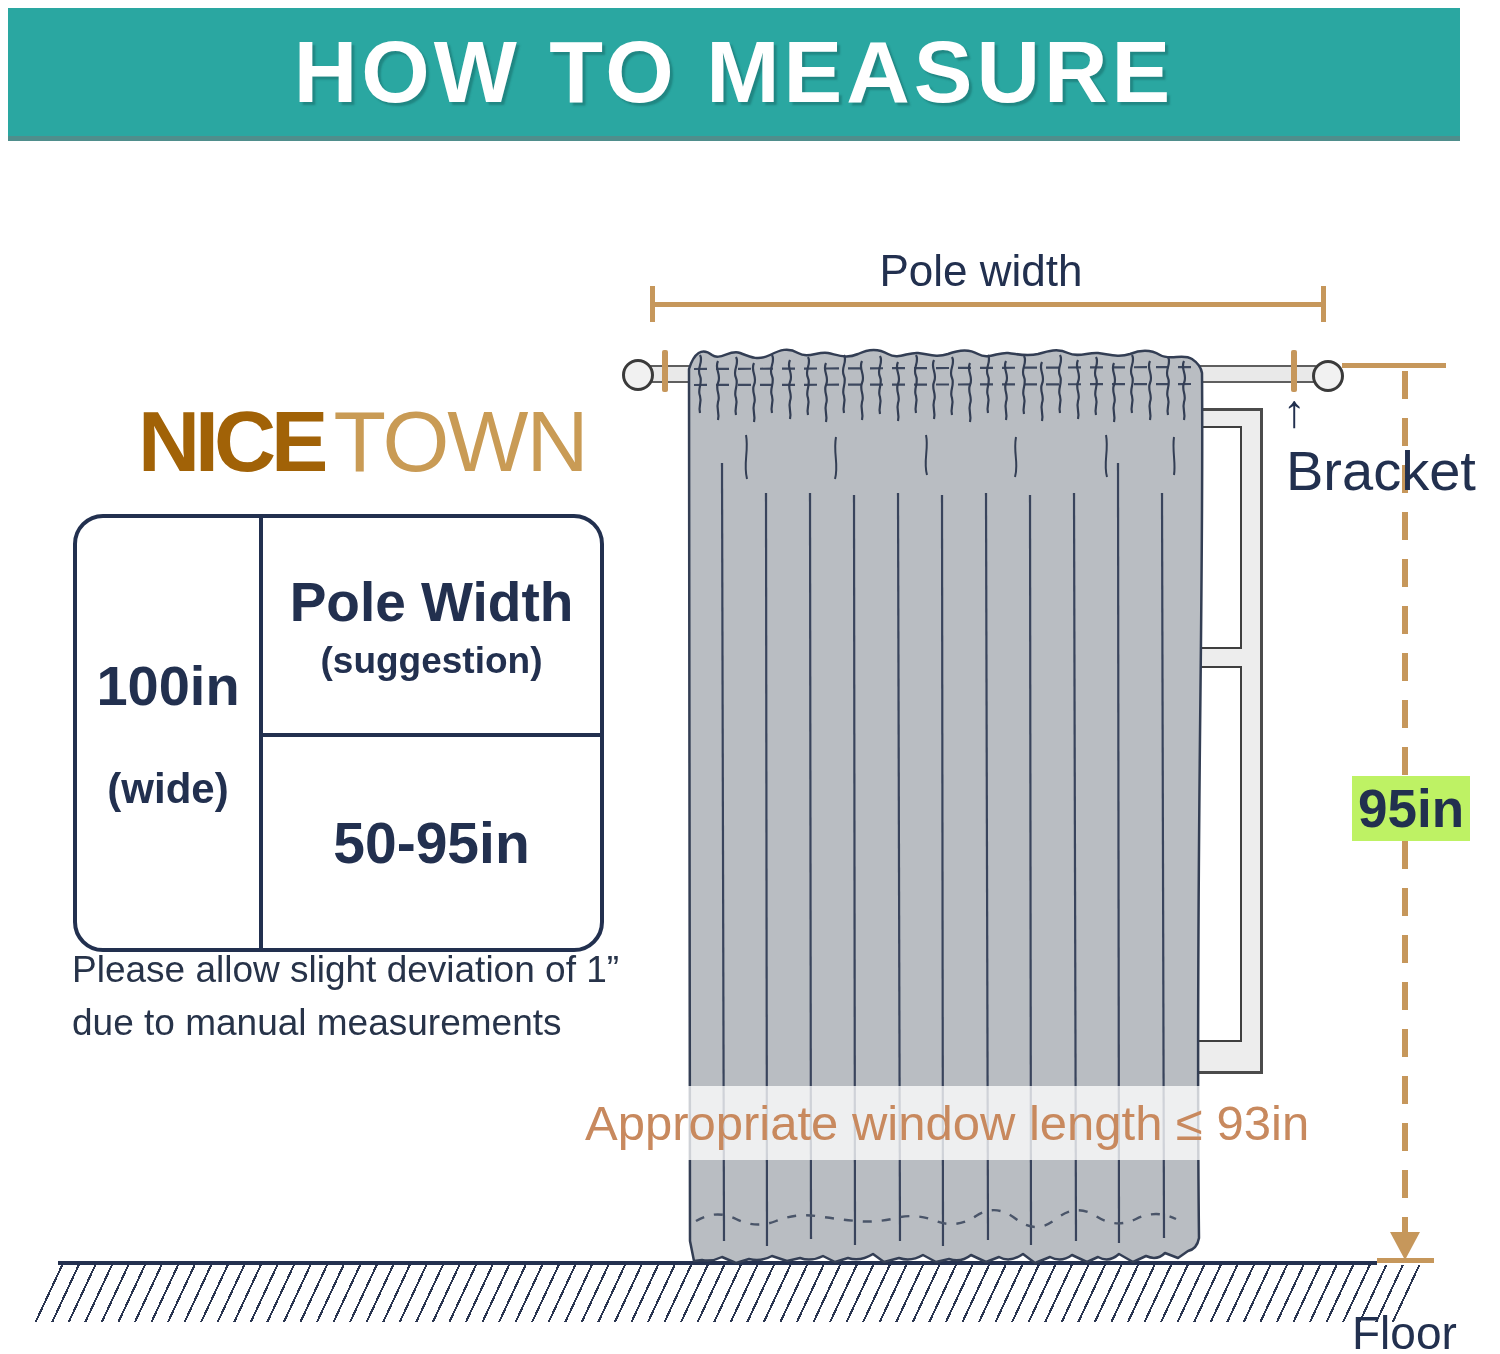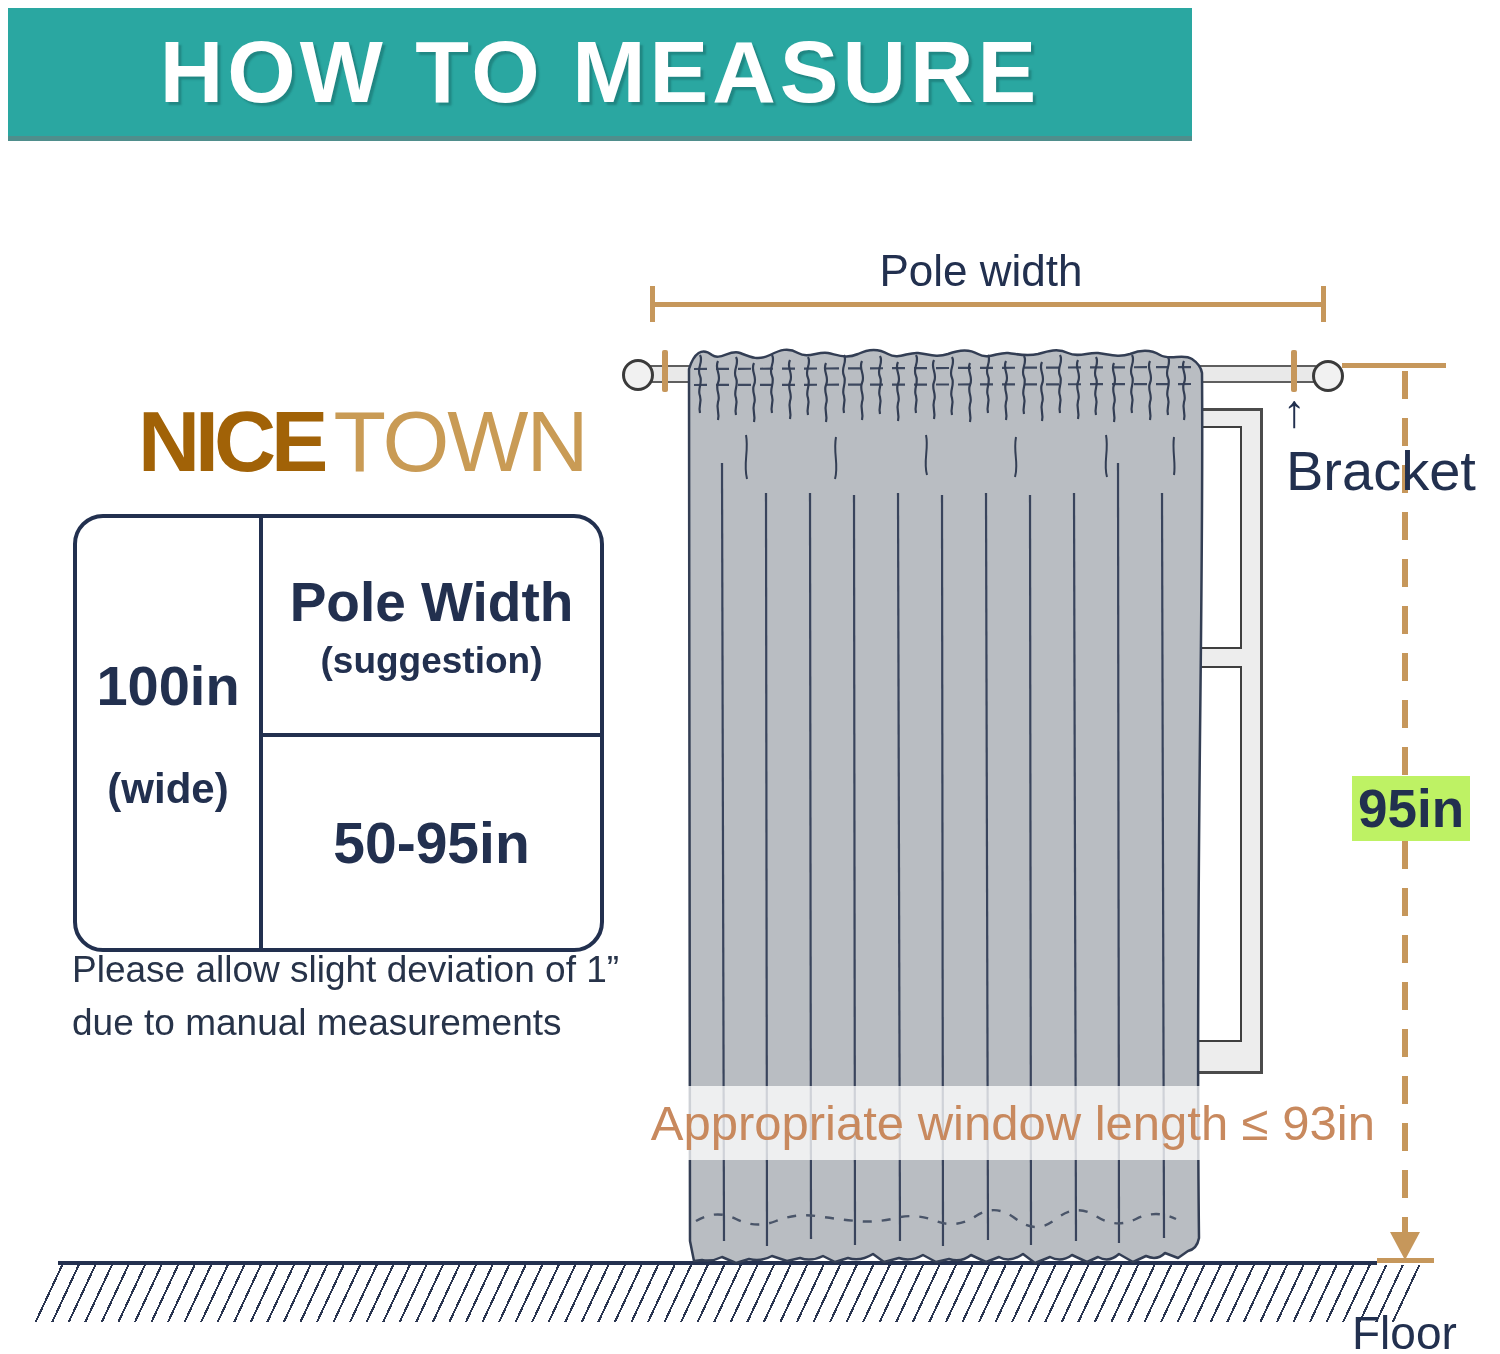--- a/index.html
+++ b/index.html
@@ -3,21 +3,21 @@
 <meta charset="utf-8">
 <style>
   html,body{margin:0;padding:0;background:#fff;}
   .canvas{
     position:relative; width:1500px; height:1354px; overflow:hidden;
     background:#ffffff; font-family:"Liberation Sans", sans-serif;
     color:#22304f;
   }
   
   .banner{
-    position:absolute; left:8px; top:8px; width:1184px; height:128px;
+    position:absolute; left:8px; top:8px; width:1452px; height:128px;
     background:#2aa7a1; border-bottom:5px solid #4f8e8c;
     display:flex; align-items:center; justify-content:center;
   }
   .banner h1{
     margin:0; color:#fff; font-size:88px; font-weight:800; letter-spacing:4px;
     text-shadow:3px 3px 2px rgba(15,75,75,0.35);
   }
   
   .logo{position:absolute; left:138px; top:392px; white-space:nowrap;}
   .logo .nice{font-size:86px; font-weight:900; letter-spacing:-5px; color:#a16207;}
@@ -80,21 +80,21 @@
   }
   .down-arrow{
     left:1390px; top:1232px; width:0; height:0; z-index:4;
     border-left:15px solid transparent; border-right:15px solid transparent;
     border-top:28px solid #c6975b;
   }
   .floor-tick{left:1377px; top:1258px; width:57px; height:4.5px; z-index:4;}
   
   .band{
     left:585px; top:1086px; width:790px; height:74px; z-index:4;
-    background:rgba(255,255,255,0.76); display:flex; align-items:center; justify-content:flex-end;
+    background:rgba(255,255,255,0.76); display:flex; align-items:center; justify-content:flex-start;
   }
   .band span{font-size:49px; color:#c8895e; white-space:nowrap;}
   
   .floor-line{left:58px; top:1261px; width:1319px; height:4px; background:#243150; z-index:2;}
   .hatch{
     left:28px; top:1265px; width:1396px; height:57px; z-index:0;
     background:repeating-linear-gradient(115deg,#2a3550 0 2px,transparent 2px 15px);
     clip-path:polygon(28px 0,100% 0,calc(100% - 30px) 100%,0 100%);
   }
   .floor-label{left:1352px; top:1306px; font-size:46px; z-index:4;}

